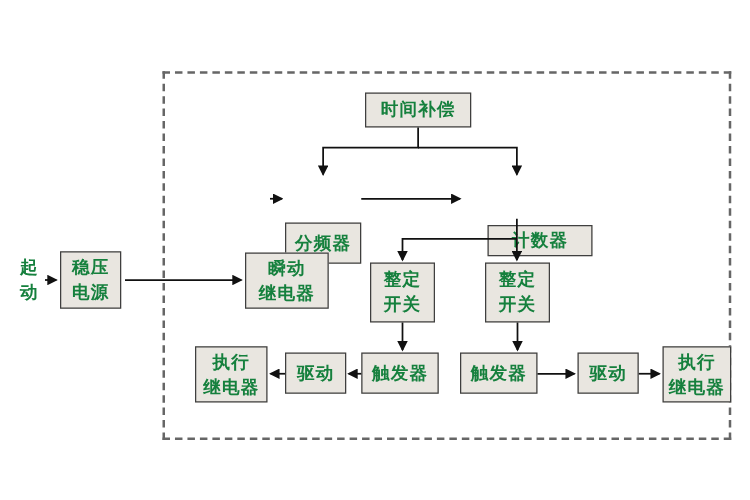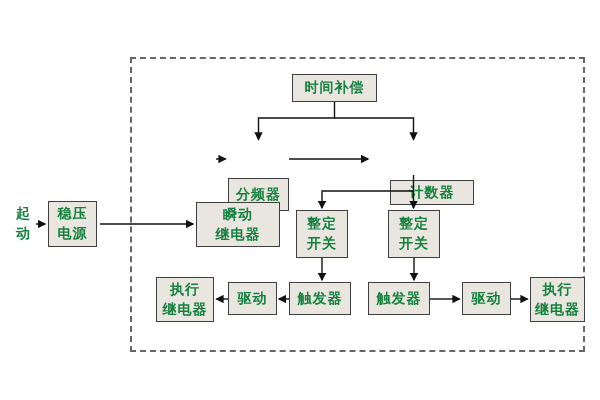--- a/index.html
+++ b/index.html
@@ -28,21 +28,21 @@
   svg.wires{position:absolute;left:0;top:0;pointer-events:none;}
   svg.wires path{stroke:var(--line);stroke-width:1.4;fill:none;}
   #ah path{fill:var(--line);stroke:none;}
 
   #n-start   {left:8px;   top:201px; width:30px; height:46px;}
   #n-power   {left:48px;  top:201px; width:49px; height:46px;}
   #n-timecomp{left:292px; top:74px;  width:85px; height:28px;}
   #n-crystal {left:163px; top:138px; width:53px; height:43px;}
   #n-divider {left:228px; top:142px; width:61px; height:33px;margin-top:36px;}
   #n-counter {left:390px; top:142px; width:84px; height:25px;margin-top:38px;}
-  #n-instrelay{left:196px;top:202px; width:84px; height:45px;text-align:center;}
+  #n-instrelay{left:196px;top:202px; width:67px; height:45px;text-align:center;}
   #n-swl     {left:296px; top:210px; width:52px; height:48px;}
   #n-swr     {left:388px; top:210px; width:52px; height:48px;}
   #n-trgl    {left:289px; top:282px; width:62px; height:33px;}
   #n-trgr    {left:368px; top:282px; width:62px; height:33px;}
   #n-drvl    {left:228px; top:282px; width:49px; height:33px;}
   #n-drvr    {left:462px; top:282px; width:49px; height:33px;}
   #n-execl   {left:156px; top:277px; width:58px; height:45px;}
   #n-execr   {left:530px; top:277px; width:55px; height:45px;}
   .dashed    {left:130px; top:57px;  width:455px;height:295px;}
 </style>

